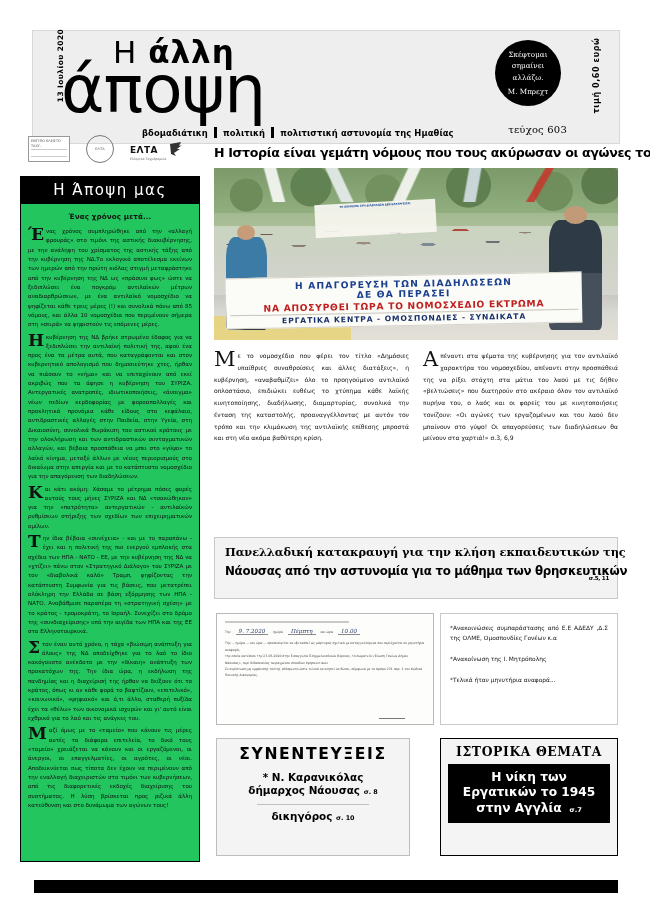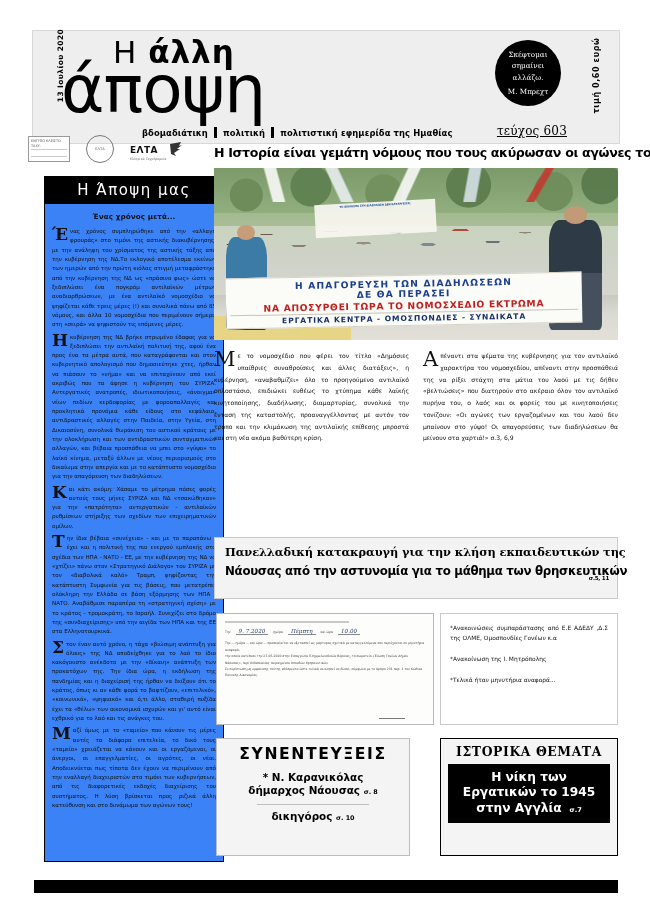--- a/index.html
+++ b/index.html
@@ -116,24 +116,23 @@
     justify-content: center;
     text-align: center;
     font-size: 7.2px;
     line-height: 1.55;
     font-family: "DejaVu Serif", serif;
   }
   .issue-no {
     position: absolute;
     right: 52px;
     top: 93px;
-    font-size: 12px;
+    font-size: 10px;
     font-family: "DejaVu Serif", serif;
     letter-spacing: 0.2px;
-    text-decoration: underline;
   }
 
   
   .logos {
     position: absolute;
     left: 28px;
     top: 134px;
     width: 180px;
     height: 30px;
     display: flex;
@@ -165,26 +164,26 @@
   }
   .logo-elta .elta-txt {
     font-size: 9px; font-weight: 700; letter-spacing: 0.4px; color: #111;
     font-family: "DejaVu Sans", sans-serif;
   }
   .logo-elta .elta-sub { font-size: 3.2px; color: #666; display:block; letter-spacing:0; }
 
   
   .editorial {
     position: absolute;
-    left: 44px;
+    left: 20px;
     top: 176px;
     width: 180px;
     height: 686px;
     border: 1.5px solid #000;
-    background: #3b82f6;
+    background: #22c55e;
     box-sizing: border-box;
     padding: 0;
   }
   .editorial-header {
     background: #000;
     color: #fff;
     text-align: center;
     font-family: "DejaVu Sans", sans-serif;
     font-size: 15px;
     font-weight: 400;
@@ -575,21 +574,21 @@
 
 <div class="page">
 
   <div class="masthead">
     <div class="date-vertical">13 Ιουλίου 2020</div>
 
     <div class="title-line1"><span>Η </span><span class="bold-part">άλλη</span></div>
 
     <div class="title-line2">άποψη</div>
 
-    <div class="subtitle-row"><span class="seg">βδομαδιάτικη</span><span class="bar"></span><span class="seg">πολιτική</span><span class="bar"></span><span class="seg">πολιτιστική εφημερίδα της Ημαθίας</span></div>
+    <div class="subtitle-row"><span class="seg">βδομαδιάτικη</span><span class="bar"></span><span class="seg">πολιτική</span><span class="bar"></span><span class="seg">πολιτιστική αστυνομία της Ημαθίας</span></div>
 
     <div class="quote-circle">
       <span>Σκέφτομαι</span>
       <span>σημαίνει</span>
       <span>αλλάζω.</span>
       <span style="margin-top:3px">Μ. Μπρεχτ</span>
     </div>
 
     <div class="issue-no">τεύχος 603</div>
     <div class="price-vertical">τιμή 0,60 ευρώ</div>

